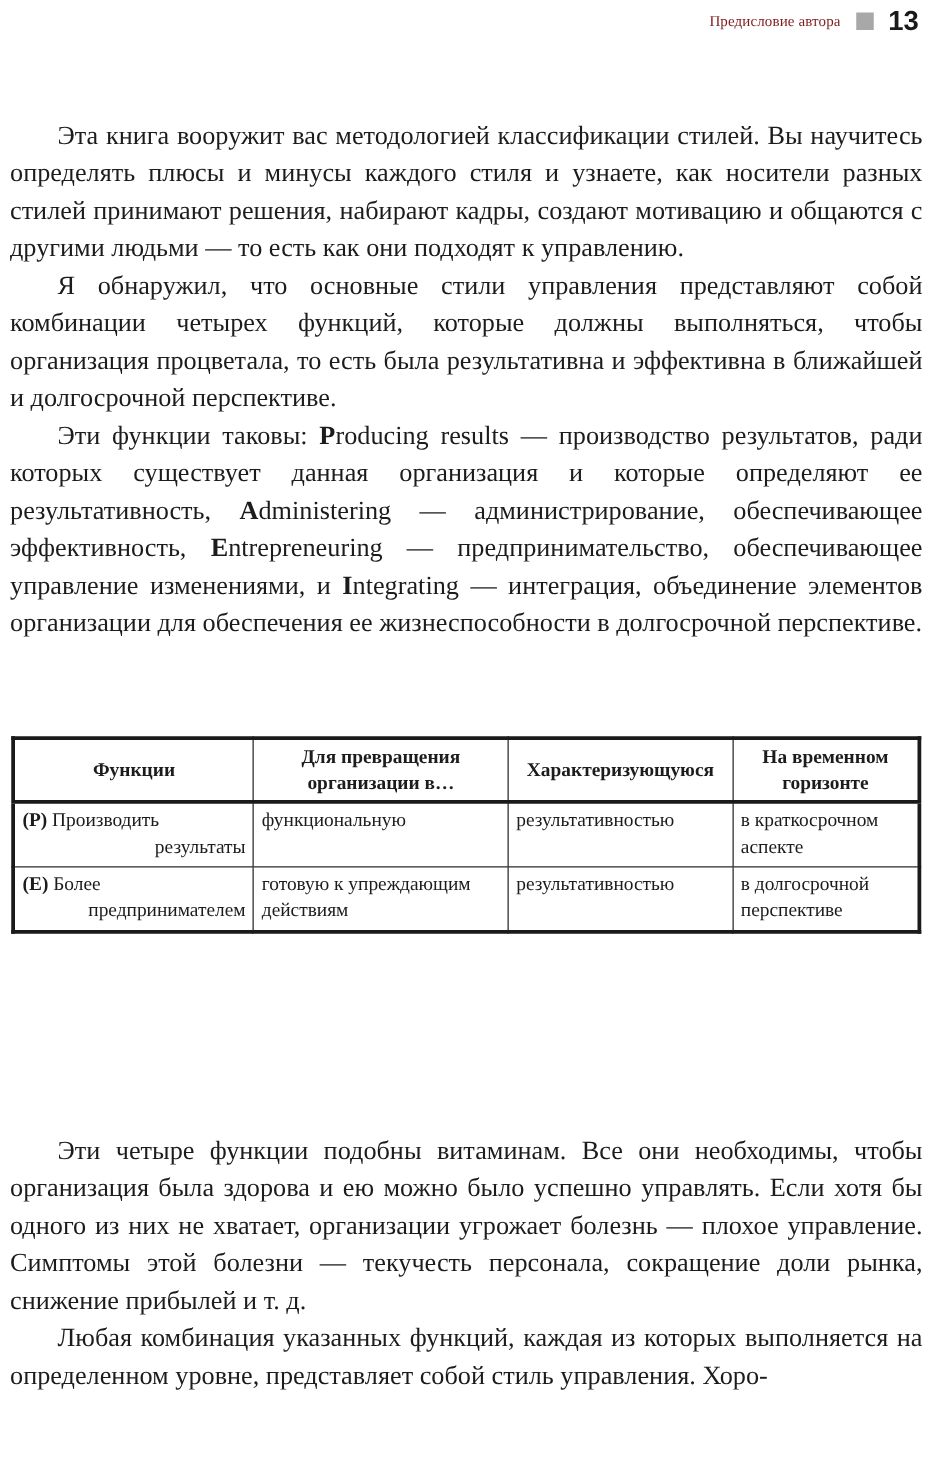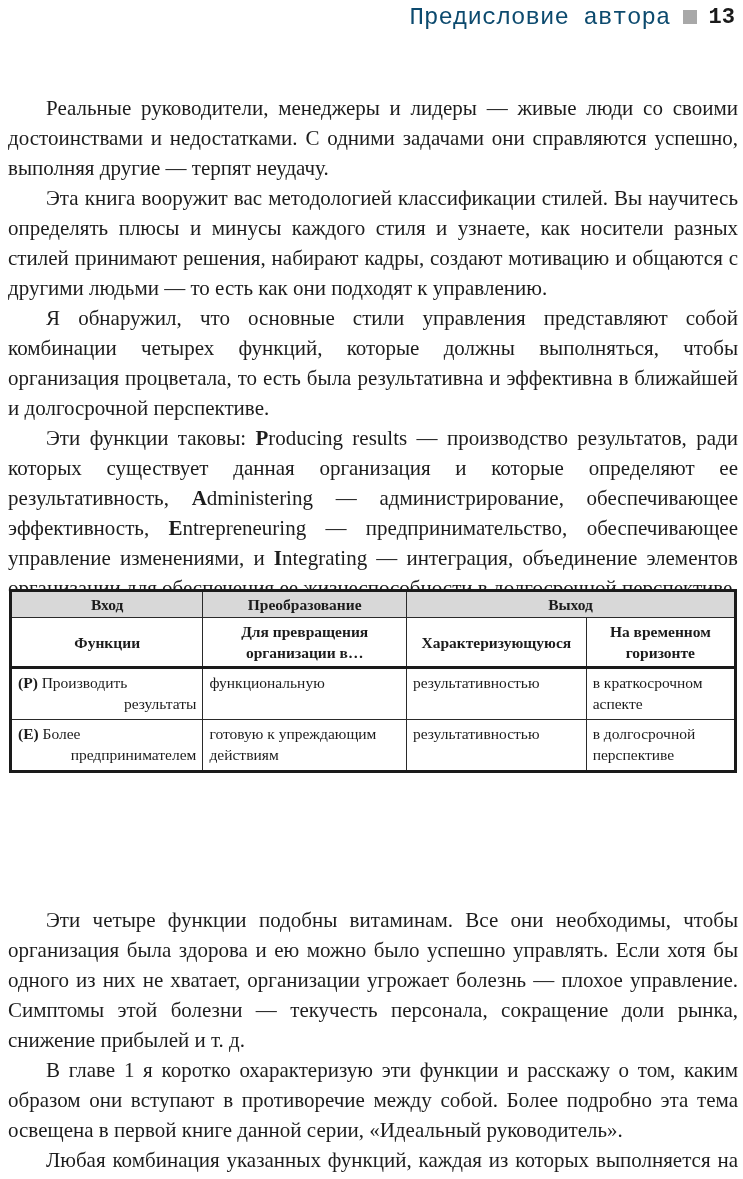--- a/index.html
+++ b/index.html
@@ -1,20 +1,20 @@
 <!DOCTYPE html>
 <html><head>
 <meta charset="utf-8">
 <style>
   html, body { margin: 0; padding: 0; background: #ffffff; }
   body { width: 743px; height: 1179px; overflow: hidden; position: relative; color: #1c1c1c; font-family: "Liberation Serif", "DejaVu Serif", serif; }
   .running-head { position: absolute; top: 4px; right: 8px; height: 26px; display: flex; align-items: center; gap: 12px; }
-  .running-head .title { font-family: Liberation Mono, monospace; font-size: 24px; color: #0c4a6e; letter-spacing: 0.1px; }
+  .running-head .title { font-family: Liberation Serif, serif; font-size: 12px; color: #7f1d1d; letter-spacing: 0.1px; }
   .running-head .square { width: 14px; height: 14px; background: #a8a8a8; display: inline-block; }
-  .running-head .num { font-family: Liberation Mono, monospace; font-weight: bold; font-size: 22px; color: #1a1a1a; }
+  .running-head .num { font-family: Liberation Sans, sans-serif; font-weight: bold; font-size: 22px; color: #1a1a1a; }
 
   .text-block { position: absolute; left: 8px; width: 730px; font-size: 21px; line-height: 30px; text-align: justify; }
   .text-block p { margin: 0; text-indent: 38px; }
   .b { font-weight: bold; }
 
   #block1 { top: 93px; }
   #block2 { top: 905px; }
 
   table.funcs { position: absolute; left: 9px; top: 589px; width: 728px; border-collapse: collapse; border: 3px solid #1a1a1a; font-size: 15.5px; line-height: 21px; }
   table.funcs td, table.funcs th { border: 1px solid #2a2a2a; vertical-align: top; padding: 3px 6px 3px 6px; text-align: left; }
@@ -30,39 +30,33 @@
 </head>
 <body>
 
 <div class="running-head">
   <span class="title">Предисловие автора</span>
   <span class="square"></span>
   <span class="num">13</span>
 </div>
 
 <div class="text-block" id="block1">
-  <p>Реальные руководители, менеджеры и лидеры — живые люди со своими достоинствами и недостатками. С одними задачами они справляются успешно, выполняя другие — терпят неудачу.</p>
   <p>Эта книга вооружит вас методологией классификации стилей. Вы научитесь определять плюсы и минусы каждого стиля и узнаете, как носители разных стилей принимают решения, набирают кадры, создают мотивацию и общаются с другими людьми — то есть как они подходят к управлению.</p>
   <p>Я обнаружил, что основные стили управления представляют собой комбинации четырех функций, которые должны выполняться, чтобы организация процветала, то есть была результативна и эффективна в ближайшей и долгосрочной перспективе.</p>
   <p><span>Эти функции таковы: </span><span class="b">P</span><span>roducing results — производство результатов, ради которых существует данная организация и которые определяют ее результативность, </span><span class="b">A</span><span>dministering — администрирование, обеспечивающее эффективность, </span><span class="b">E</span><span>ntrepreneuring — предпринимательство, обеспечивающее управление изменениями, и </span><span class="b">I</span><span>ntegrating — интеграция, объединение элементов организации для обеспечения ее жизнеспособности в долгосрочной перспективе.</span></p>
 </div>
 
 <table class="funcs">
   <colgroup>
       <col class="c1">
       <col class="c2">
       <col class="c3">
       <col class="c4">
     </colgroup>
   <thead>
-    <tr class="h1">
-      <th>Вход</th>
-      <th>Преобразование</th>
-      <th colspan="2">Выход</th>
-    </tr>
     <tr class="h2">
       <th>Функции</th>
       <th>Для превращения организации в…</th>
       <th>Характеризующуюся</th>
       <th>На временном горизонте</th>
     </tr>
   </thead>
   <tbody id="tbody">
       <tr>
         <td class="fn-cell"><span class="code">(P)</span> <span>Производить</span><span class="cont">результаты</span></td>
@@ -74,15 +68,14 @@
         <td class="fn-cell"><span class="code">(E)</span> <span>Более</span><span class="cont">предпринимателем</span></td>
         <td>готовую к упреждающим действиям</td>
         <td>результативностью</td>
         <td>в долгосрочной перспективе</td>
       </tr>
     </tbody>
 </table>
 
 <div class="text-block" id="block2">
   <p>Эти четыре функции подобны витаминам. Все они необходимы, чтобы организация была здорова и ею можно было успешно управлять. Если хотя бы одного из них не хватает, организации угрожает болезнь — плохое управление. Симптомы этой болезни — текучесть персонала, сокращение доли рынка, снижение прибылей и т. д.</p>
-  <p>В главе 1 я коротко охарактеризую эти функции и расскажу о том, каким образом они вступают в противоречие между собой. Более подробно эта тема освещена в первой книге данной серии, «Идеальный руководитель».</p>
   <p>Любая комбинация указанных функций, каждая из которых выполняется на определенном уровне, представляет собой стиль управления. Хоро-</p>
 </div>
 
 </body></html>

